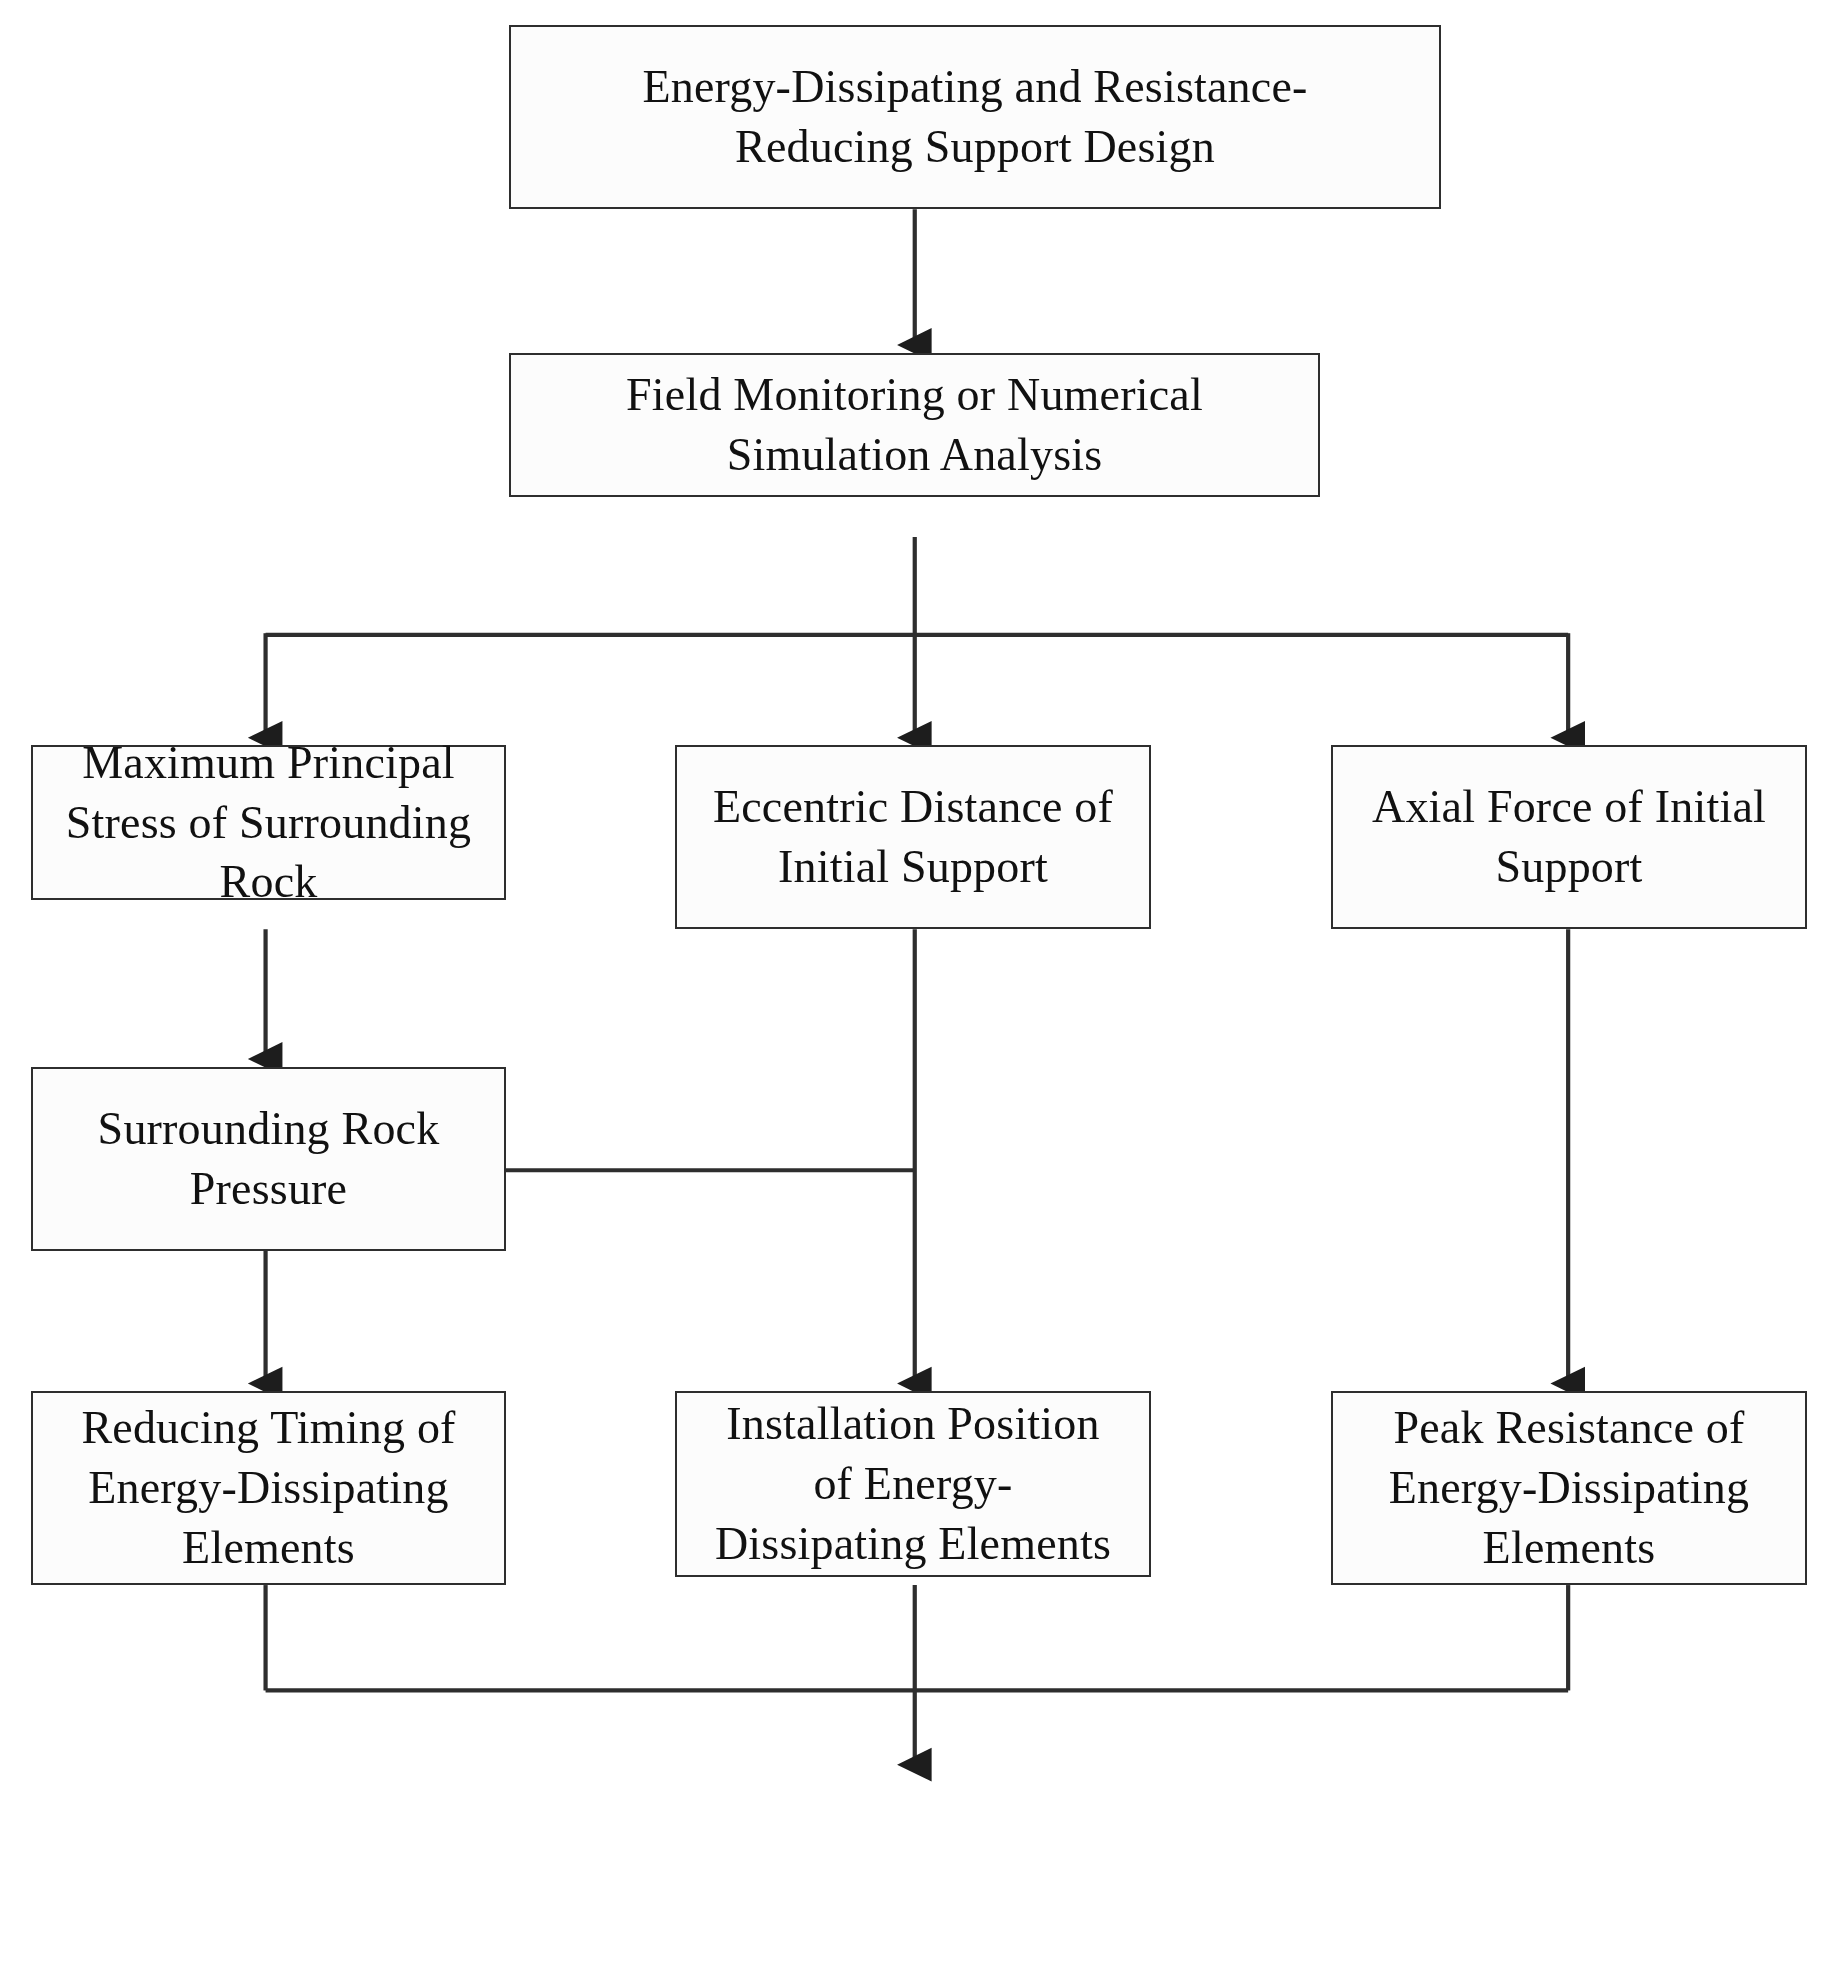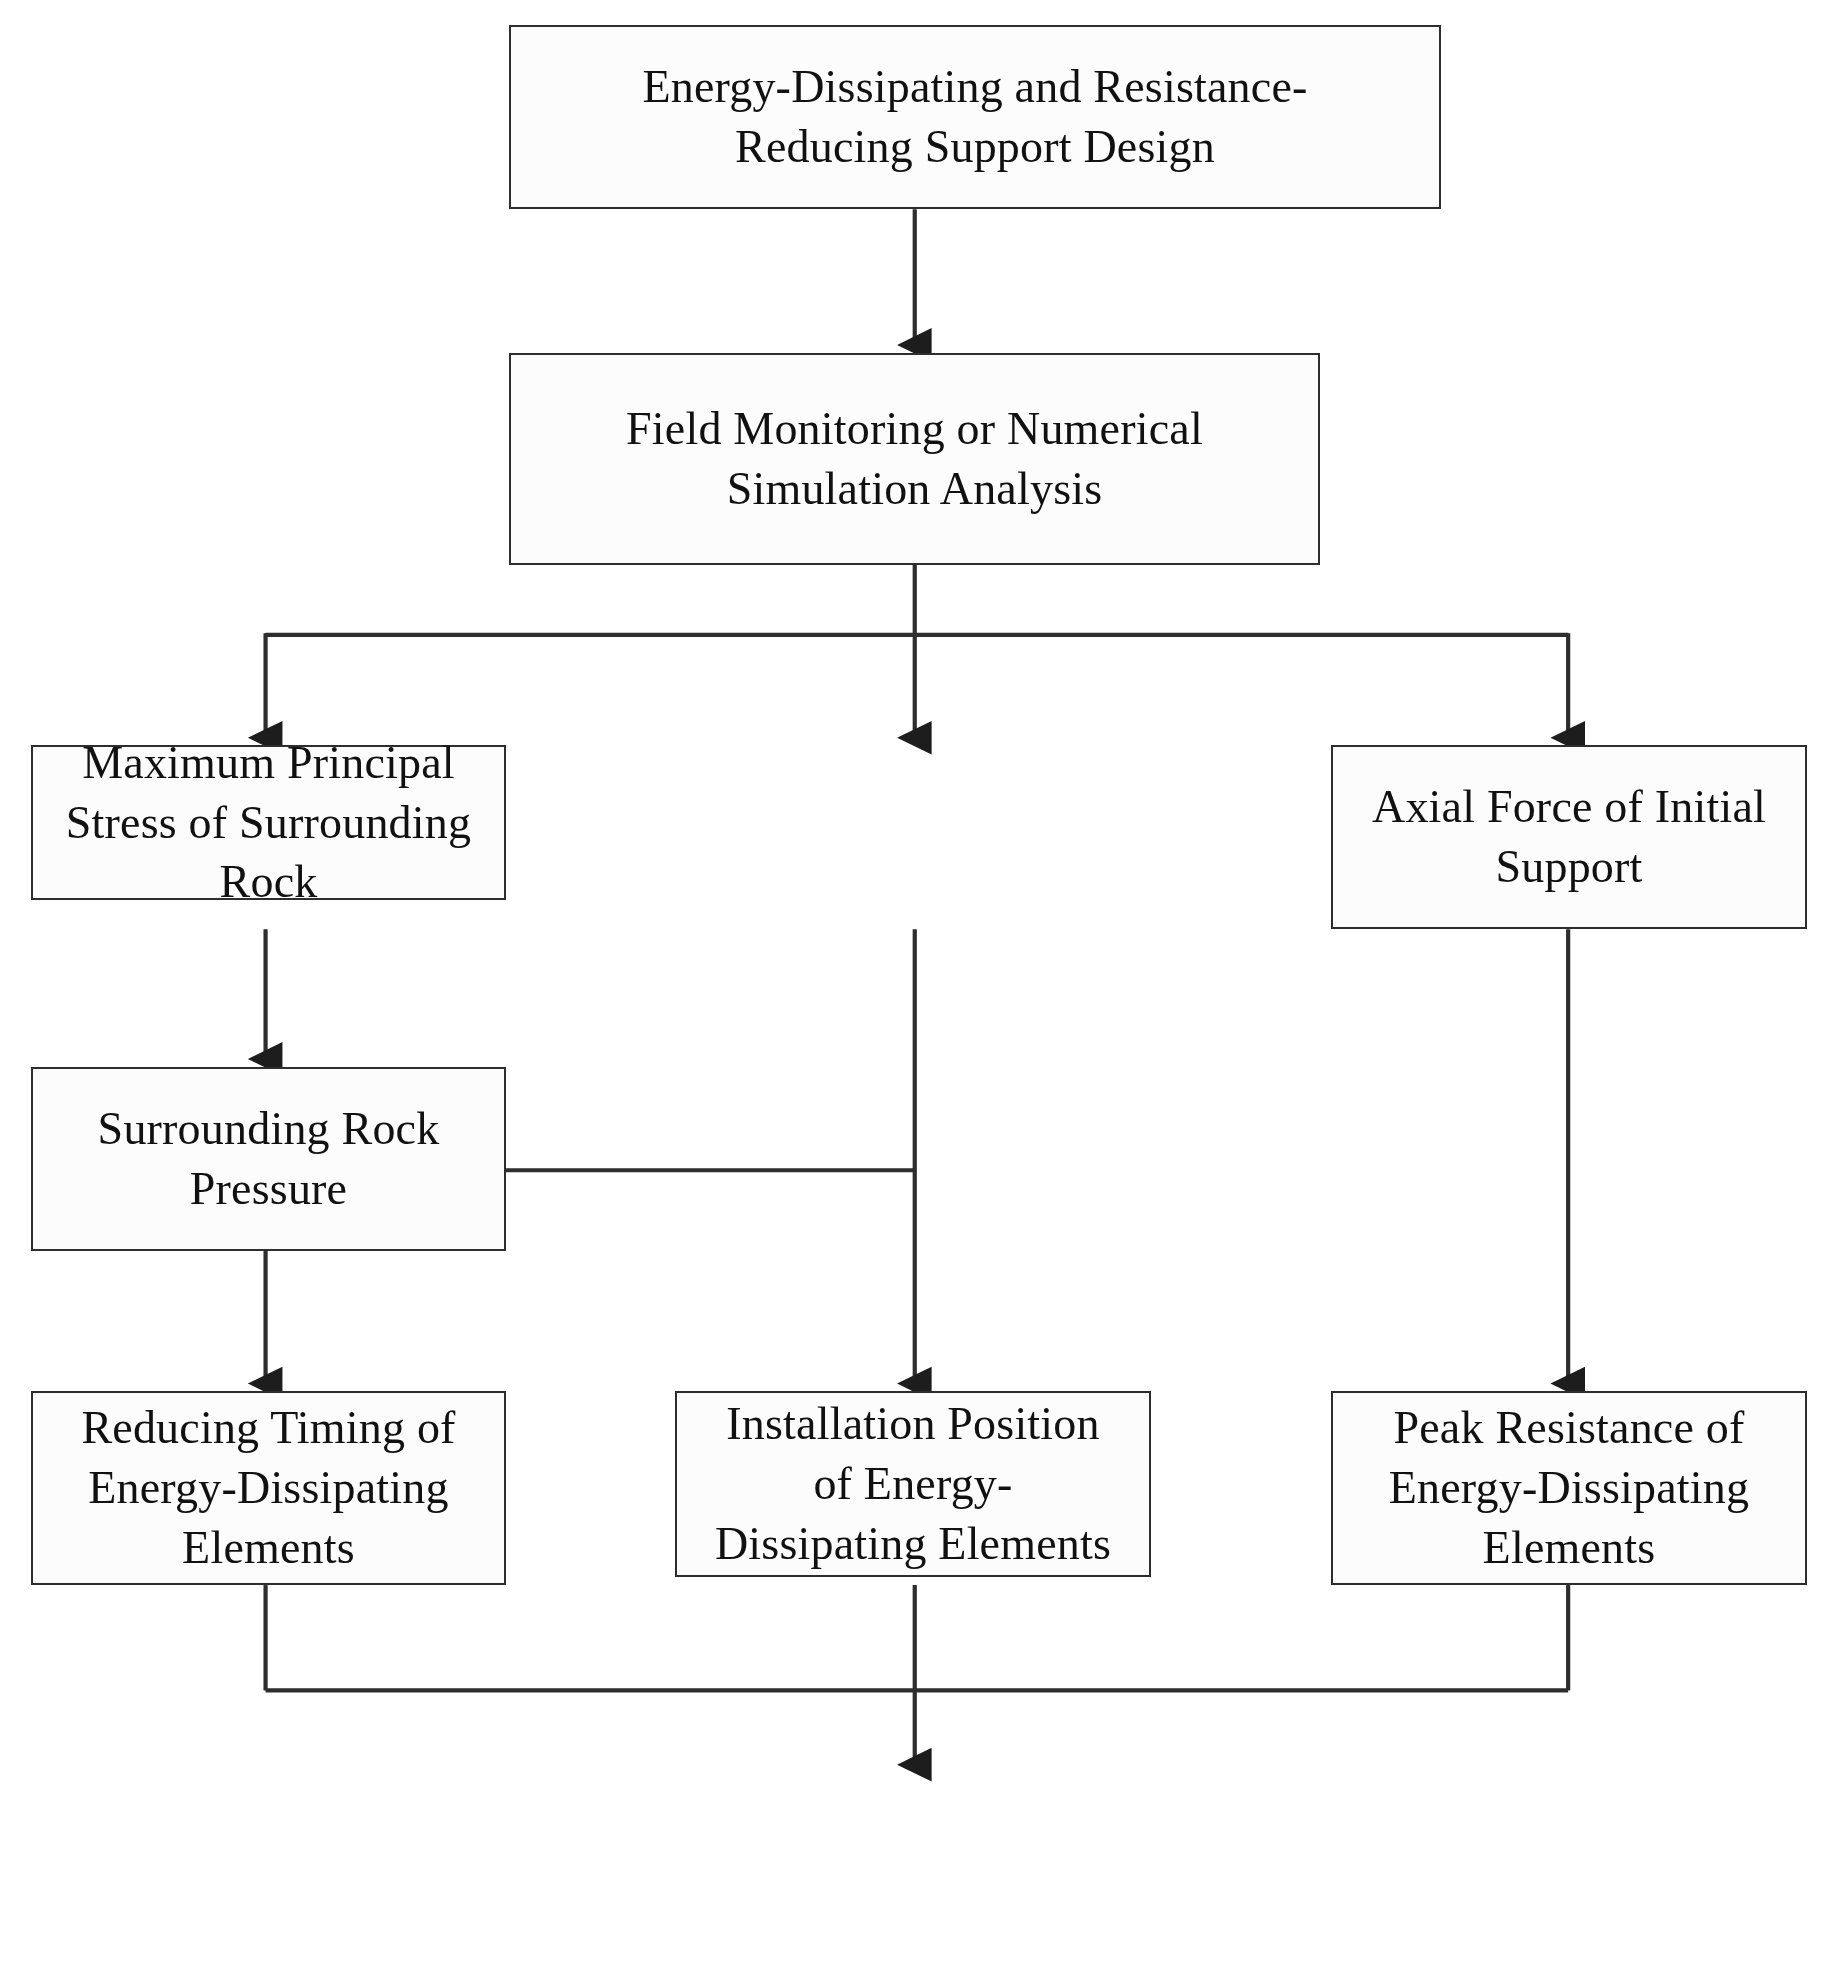--- a/index.html
+++ b/index.html
@@ -90,31 +90,35 @@
 
       <line x1="1085" y1="1880" x2="1085" y2="2092" marker-end="url(#arrowhead)"></line>
     </g>
   </svg>
 
   <div class="node-box" style="left:509px; top:25px; width:932px; height:184px;">
     <span class="node-label">Energy-Dissipating and Resistance-
 Reducing Support Design</span>
   </div>
 
-  <div class="node-box" style="left:509px; top:353px; width:811px; height:212px;">
+  <div class="node-box" style="left:509px; top:353px; width:811px; height:144px;">
     <span class="node-label">Field Monitoring or Numerical
 Simulation Analysis</span>
   </div>
 
   <div class="node-box" style="left:31px; top:745px; width:475px; height:155px;">
     <span class="node-label">Maximum Principal
 Stress of Surrounding
 Rock</span>
   </div>
 
+  <div class="node-box" style="left:675px; top:745px; width:476px; height:184px;">
+    <span class="node-label">Eccentric Distance of
+Initial Support</span>
+  </div>
 
   <div class="node-box" style="left:1331px; top:745px; width:476px; height:184px;">
     <span class="node-label">Axial Force of Initial
 Support</span>
   </div>
 
   <div class="node-box" style="left:31px; top:1067px; width:475px; height:184px;">
     <span class="node-label">Surrounding Rock
 Pressure</span>
   </div>

